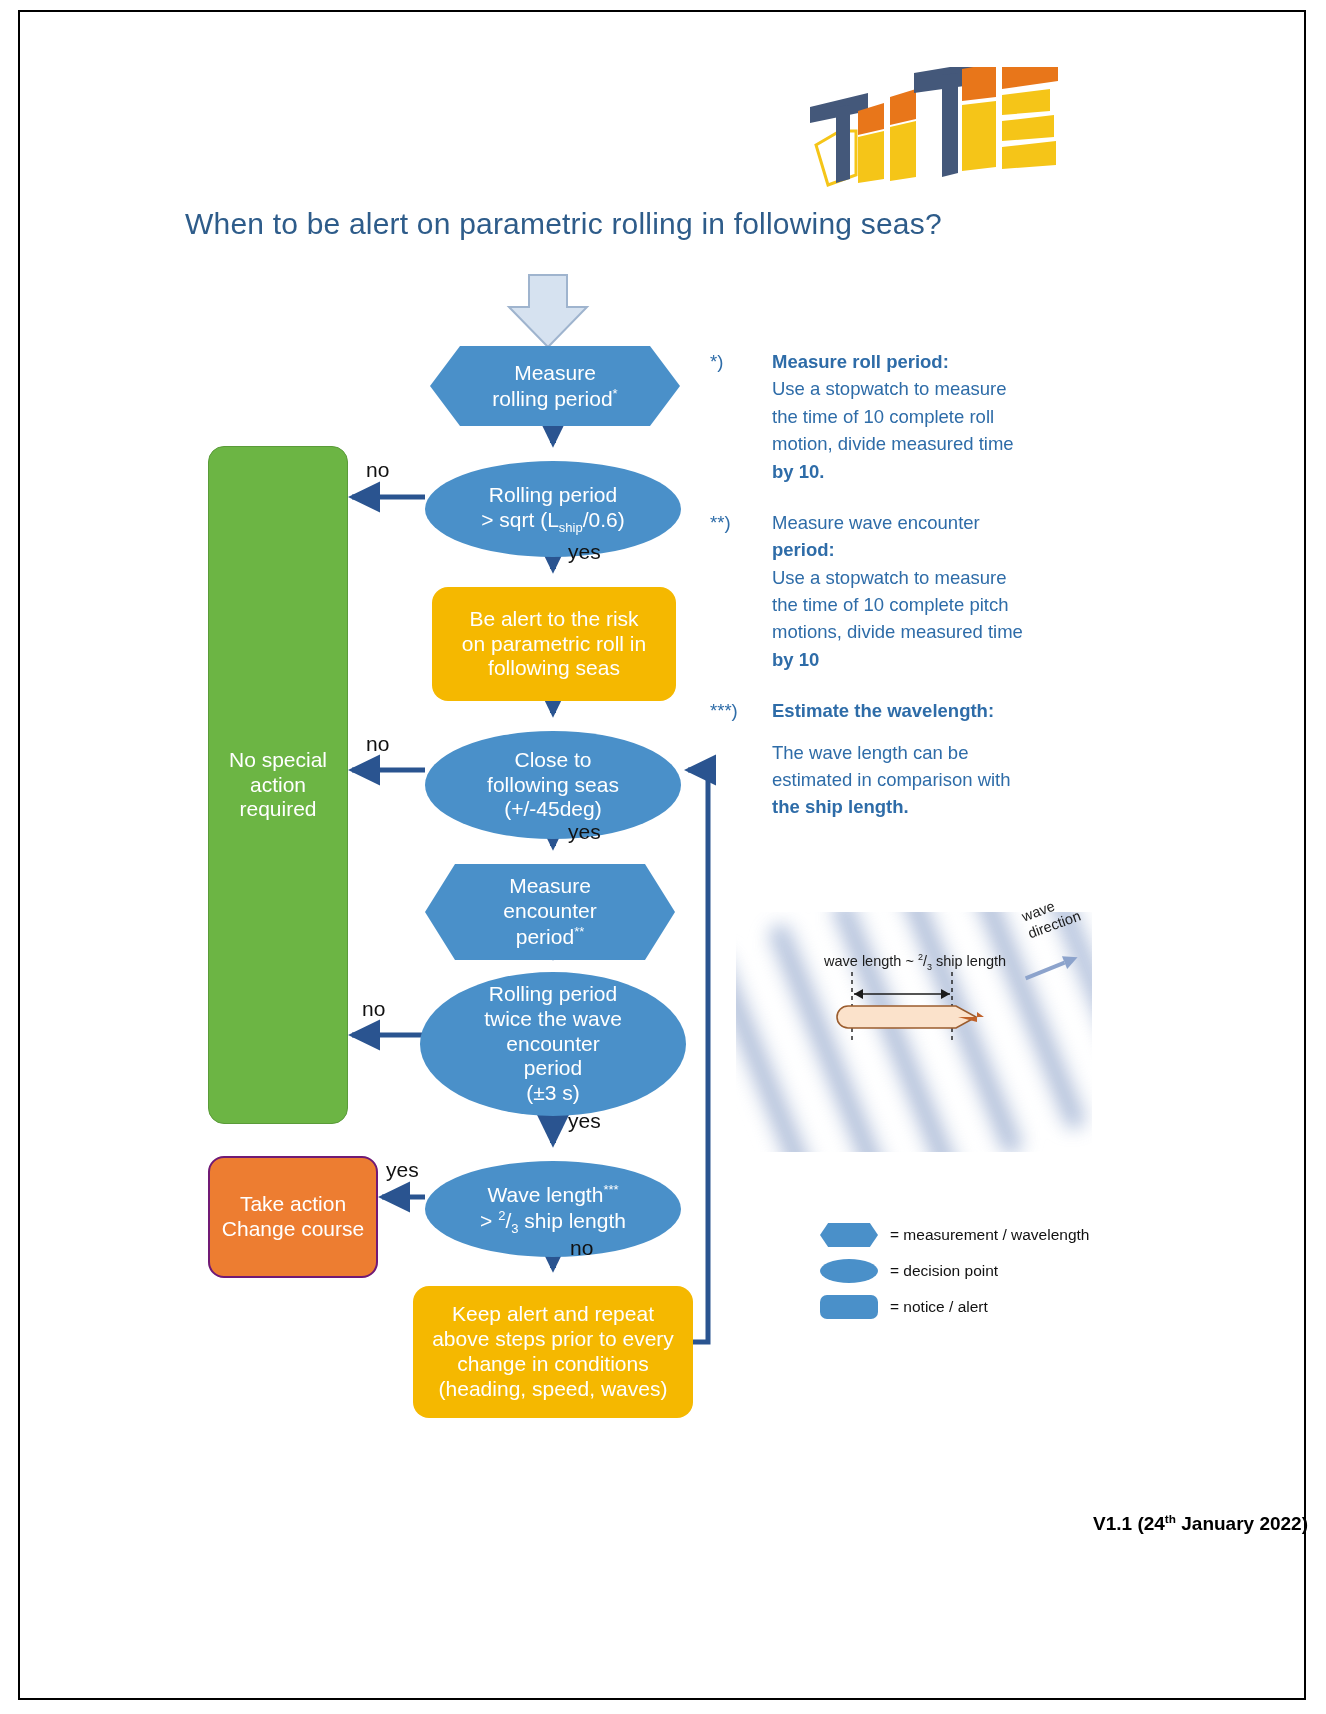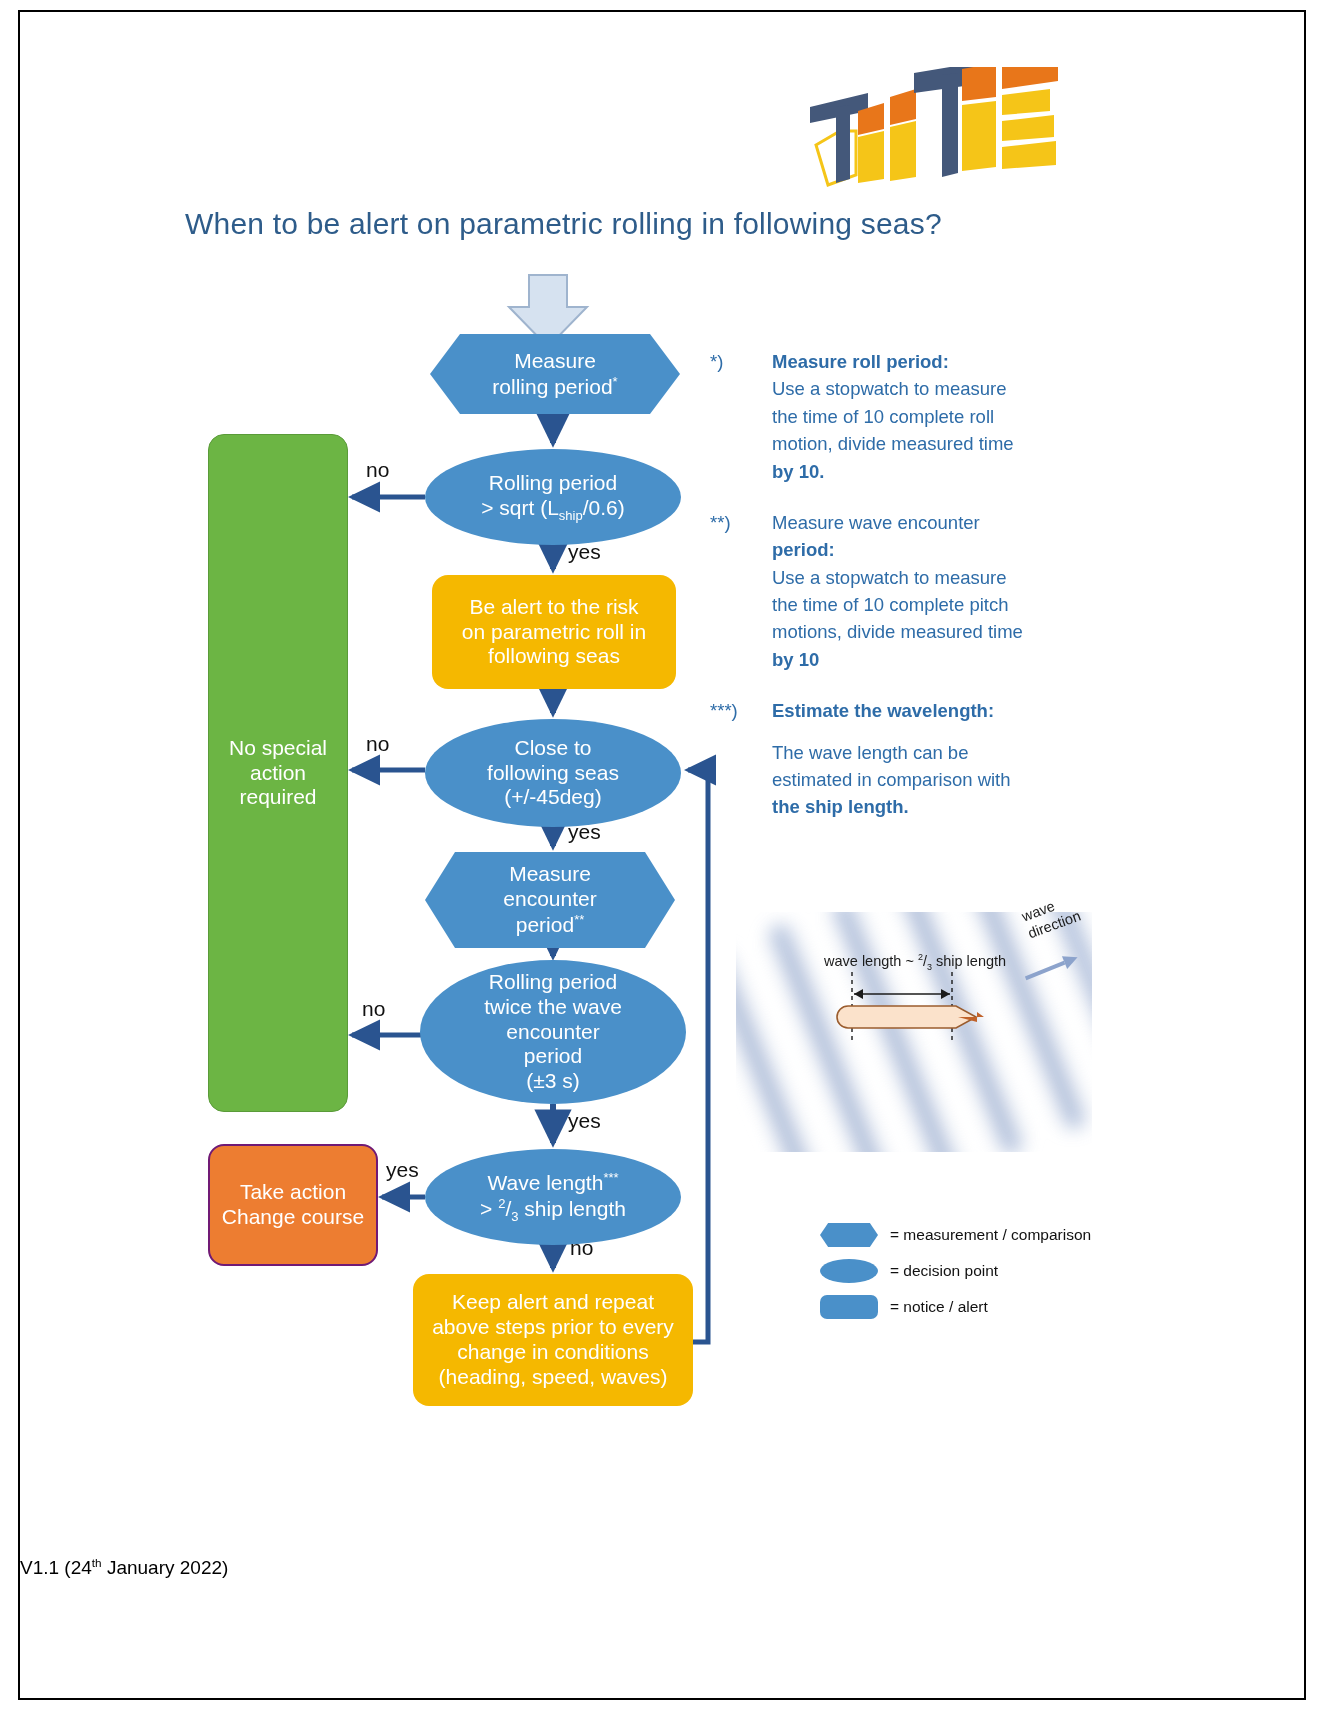--- a/index.html
+++ b/index.html
@@ -6,21 +6,21 @@
   body{width:1326px;height:1714px;font-family:"Liberation Sans",sans-serif;position:relative;overflow:hidden;}
   .page{position:absolute;left:18px;top:10px;width:1288px;height:1690px;border:2px solid #000;background:#fff;box-sizing:border-box;}
   .abs{position:absolute;}
 
   
   .logo{left:790px;top:55px;width:250px;height:120px;}
   
   .title{left:165px;top:195px;width:760px;font-size:30px;color:#2E5C8A;letter-spacing:.2px;}
 
   
-  .shape{box-sizing:border-box;display:flex;align-items:center;justify-content:center;text-align:center;color:#fff;line-height:1.18;}
+  .shape{box-sizing:border-box;display:flex;align-items:center;justify-content:center;text-align:center;color:#fff;line-height:1.18;margin-top:12px;}
   .hex{background:#4A90C9;clip-path:polygon(12% 0,88% 0,100% 50%,88% 100%,12% 100%,0 50%);font-size:21px;}
   .ell{background:#4A90C9;border-radius:50%;font-size:21px;}
   .rrect{border-radius:16px;font-size:21px;}
   .rrect.alert{background:#F5B800;}
   .rrect.green{background:#6CB544;border:1px solid #5a9b39;}
   .rrect.orange{background:#ED7D31;border:2px solid #701a75;}
 
   .s-measure-roll{left:410px;top:322px;width:250px;height:80px;}
   .s-q1{left:405px;top:437px;width:256px;height:96px;}
   .s-alert1{left:412px;top:563px;width:244px;height:114px;}
@@ -52,21 +52,21 @@
 
   
   .legend{left:800px;top:1205px;width:280px;font-size:15.5px;color:#111;}
   .lgrow{display:flex;align-items:center;height:36px;}
   .lgsw{width:58px;height:24px;flex:none;background:#4A90C9;margin-right:12px;}
   .lgsw.hex{clip-path:polygon(14% 0,86% 0,100% 50%,86% 100%,14% 100%,0 50%);}
   .lgsw.ell{border-radius:50%;}
   .lgsw.rr{border-radius:7px;}
 
   
-  .footer{left:0;top:1544px;width:1288px;text-align:left;font-size:19px;color:#000;}
+  .footer{left:0;top:1500px;width:1288px;text-align:right;font-size:19px;color:#000;font-weight:bold;}
 </style>
 </head>
 <body>
 
 <div class="page">
 
   <div class="abs logo">
     <svg width="250" height="120" viewBox="0 0 250 120">
       <path d="M6 78 L30 64 L46 64 L46 108 L18 118 Z" fill="none" stroke="#F5C518" stroke-width="3"></path>
       <polygon points="0,40 58,26 58,44 0,56" fill="#44587A"></polygon>
@@ -302,21 +302,21 @@
     </div>
     <div class="abs wavelbl" style="left:288px;top:-13px;transform:rotate(-20deg);line-height:1.22;">
       <div>wave</div>
       <div>direction</div>
     </div>
   </div>
 
   <div class="abs legend">
     <div class="lgrow">
       <span class="lgsw hex"></span>
-      <span>= measurement / comparison</span>
+      <span>= measurement / wavelength</span>
     </div>
     <div class="lgrow">
       <span class="lgsw ell"></span>
       <span>= decision point</span>
     </div>
     <div class="lgrow">
       <span class="lgsw rr"></span>
       <span>= notice / alert</span>
     </div>
   </div>

